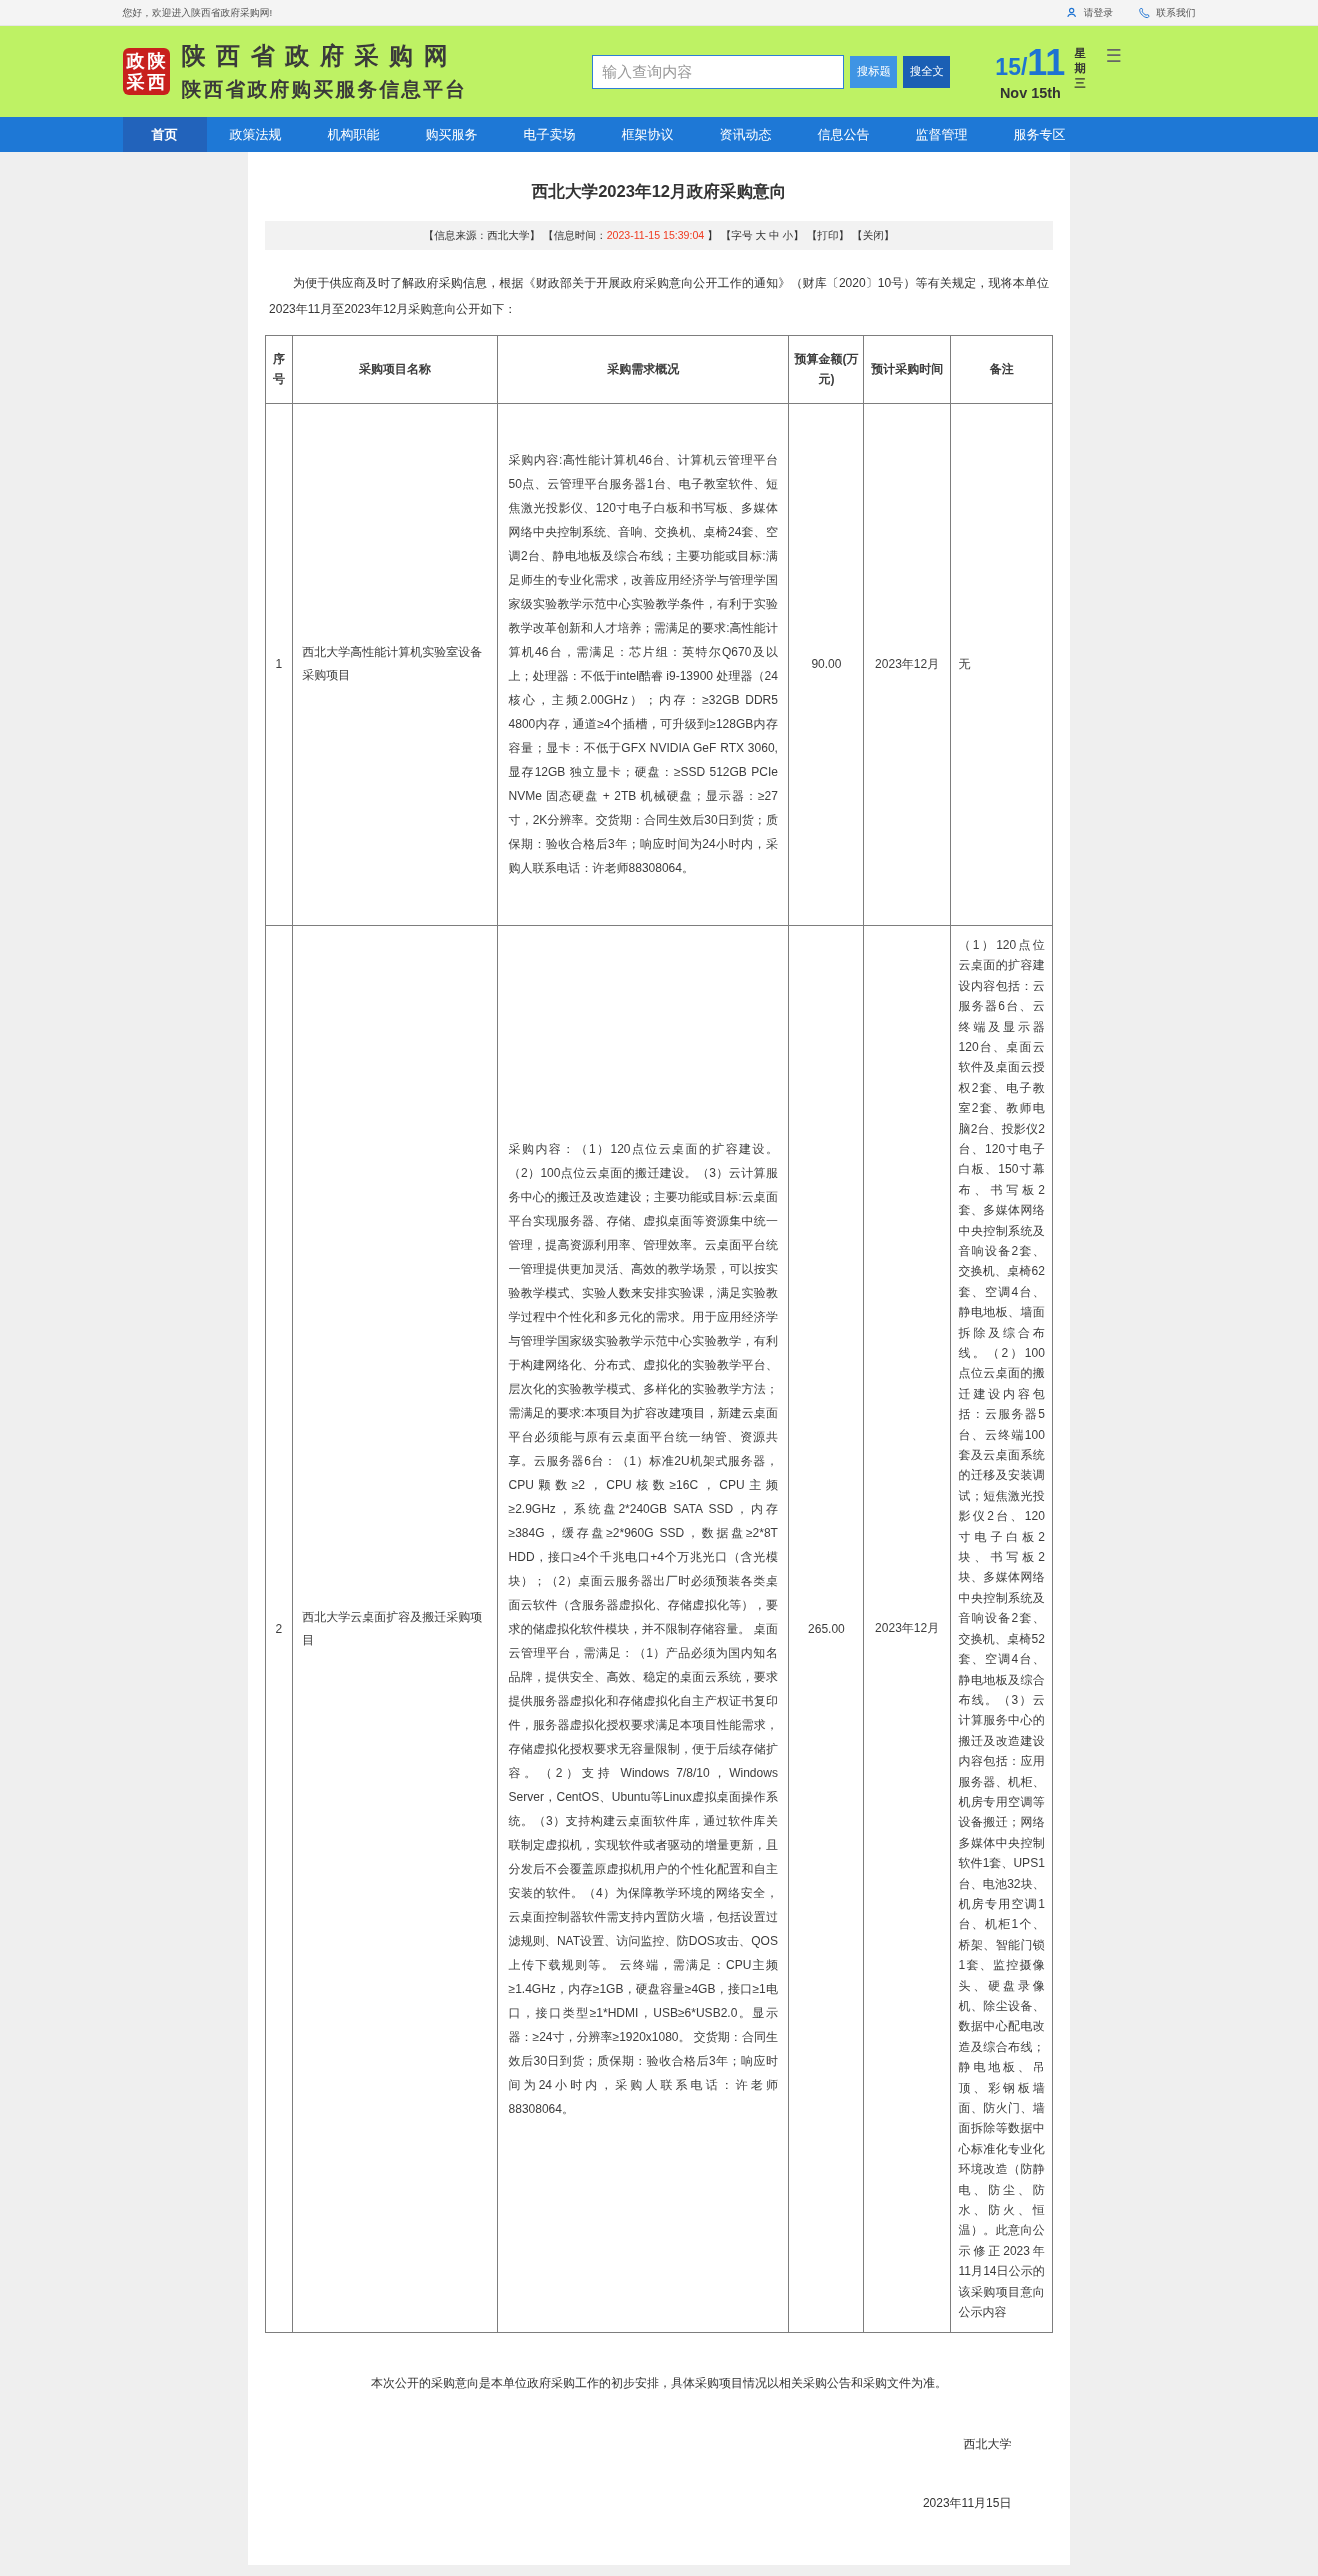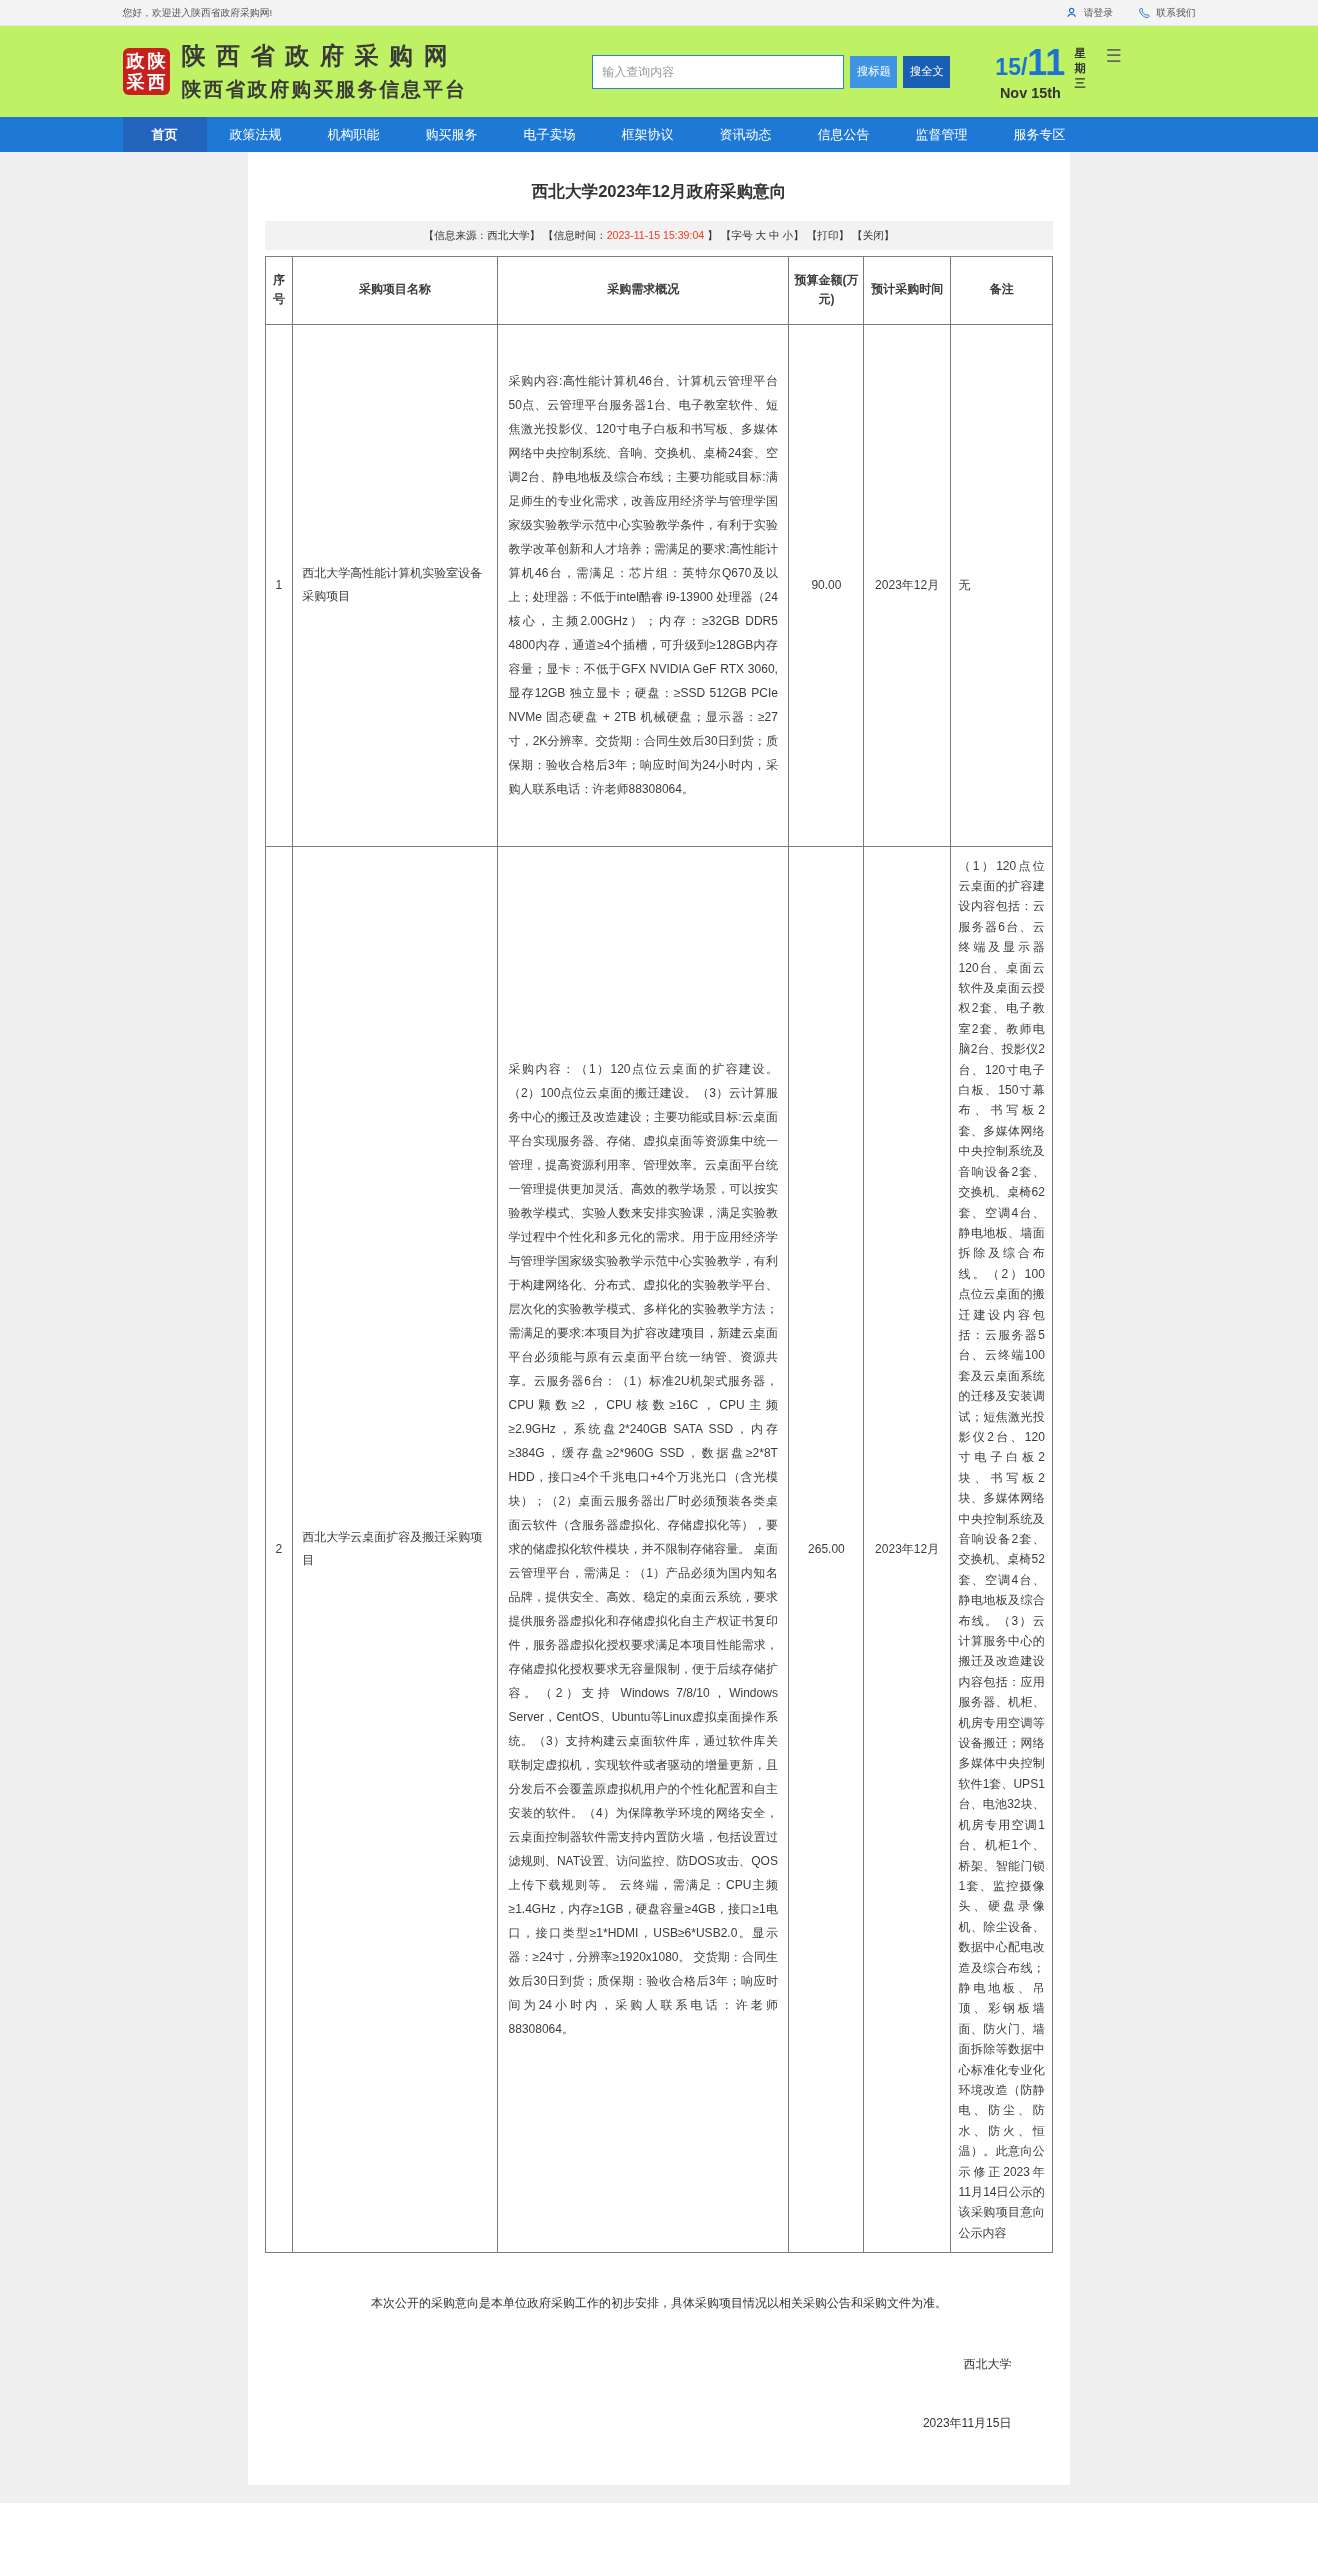--- a/index.html
+++ b/index.html
@@ -14,21 +14,21 @@
 
   
   .header { height:91px; background:#bef264; }
   .header-inner { width:1073px; margin:0 auto; height:91px; display:flex; align-items:center; }
   .seal { width:47px; height:47px; background:#c8201d; border-radius:6px; color:#fff; font-weight:bold;
           display:flex; flex-direction:column; justify-content:center; text-align:center; font-size:18px; line-height:21px; letter-spacing:3px; padding-left:3px; }
   .brand { margin-left:12px; }
   .brand-title { font-size:24px; font-weight:bold; color:#3a3a3a; letter-spacing:10.6px; white-space:nowrap; }
   .brand-sub { font-size:19.7px; font-weight:bold; color:#3a3a3a; letter-spacing:2.3px; margin-top:4.5px; white-space:nowrap; }
   .search-wrap { display:flex; align-items:center; margin-left:125px; }
-  .search-input { width:252px; height:32px; border:1.5px solid #2e7fd6; padding:16px 9px; font-size:12px; color:#333; outline:none; }
+  .search-input { width:252px; height:32px; border:1.5px solid #2e7fd6; padding:16px 9px; font-size:15px; color:#333; outline:none; }
   .search-input::placeholder { color:#999; }
   .btn-search { height:32px; border:none; color:#fff; font-size:11.3px; cursor:pointer; }
   .btn-title { width:47px; background:#3f94e4; margin-left:6px; }
   .btn-full  { width:47px; background:#1b5fb4; margin-left:6px; }
   .datebox { display:flex; align-items:flex-start; margin-left:45px; }
   .date-nums { text-align:center; }
   .date-line1 { color:#1e73d2; font-weight:bold; white-space:nowrap; }
   .d-day { font-size:23px; } .d-slash { font-size:23px; } .d-month { font-size:36px; }
   .date-en { font-size:14.4px; font-weight:bold; color:#333; margin-top:1.5px; }
   .weekday { display:flex; flex-direction:column; font-size:11.3px; color:#333; font-weight:bold; margin-left:9px; line-height:15px; margin-top:4.5px; }
@@ -148,20 +148,21 @@
     <div class="art-title">西北大学2023年12月政府采购意向</div>
 
     <div class="meta">
       <span>【信息来源：西北大学】</span>
       <span>【信息时间：</span><span class="red">2023-11-15 15:39:04</span><span> 】</span>
       <span>【字号 </span><span class="mlink">大</span> <span class="mlink">中</span> <span class="mlink">小</span><span>】</span>
       <span class="mlink">【打印】</span>
       <span class="mlink">【关闭】</span>
     </div>
 
+    <p class="intro">为便于供应商及时了解政府采购信息，根据《财政部关于开展政府采购意向公开工作的通知》（财库〔2020〕10号）等有关规定，现将本单位2023年11月至2023年12月采购意向公开如下：</p>
 
     <table class="buy">
       <tbody>
           <tr>
         <th style="width:3.5%">序号</th>
         <th style="width:26%">采购项目名称</th>
         <th style="width:37%">采购需求概况</th>
         <th style="width:9.5%">预算金额(万元)</th>
         <th style="width:11%">预计采购时间</th>
         <th style="width:13%">备注</th>

